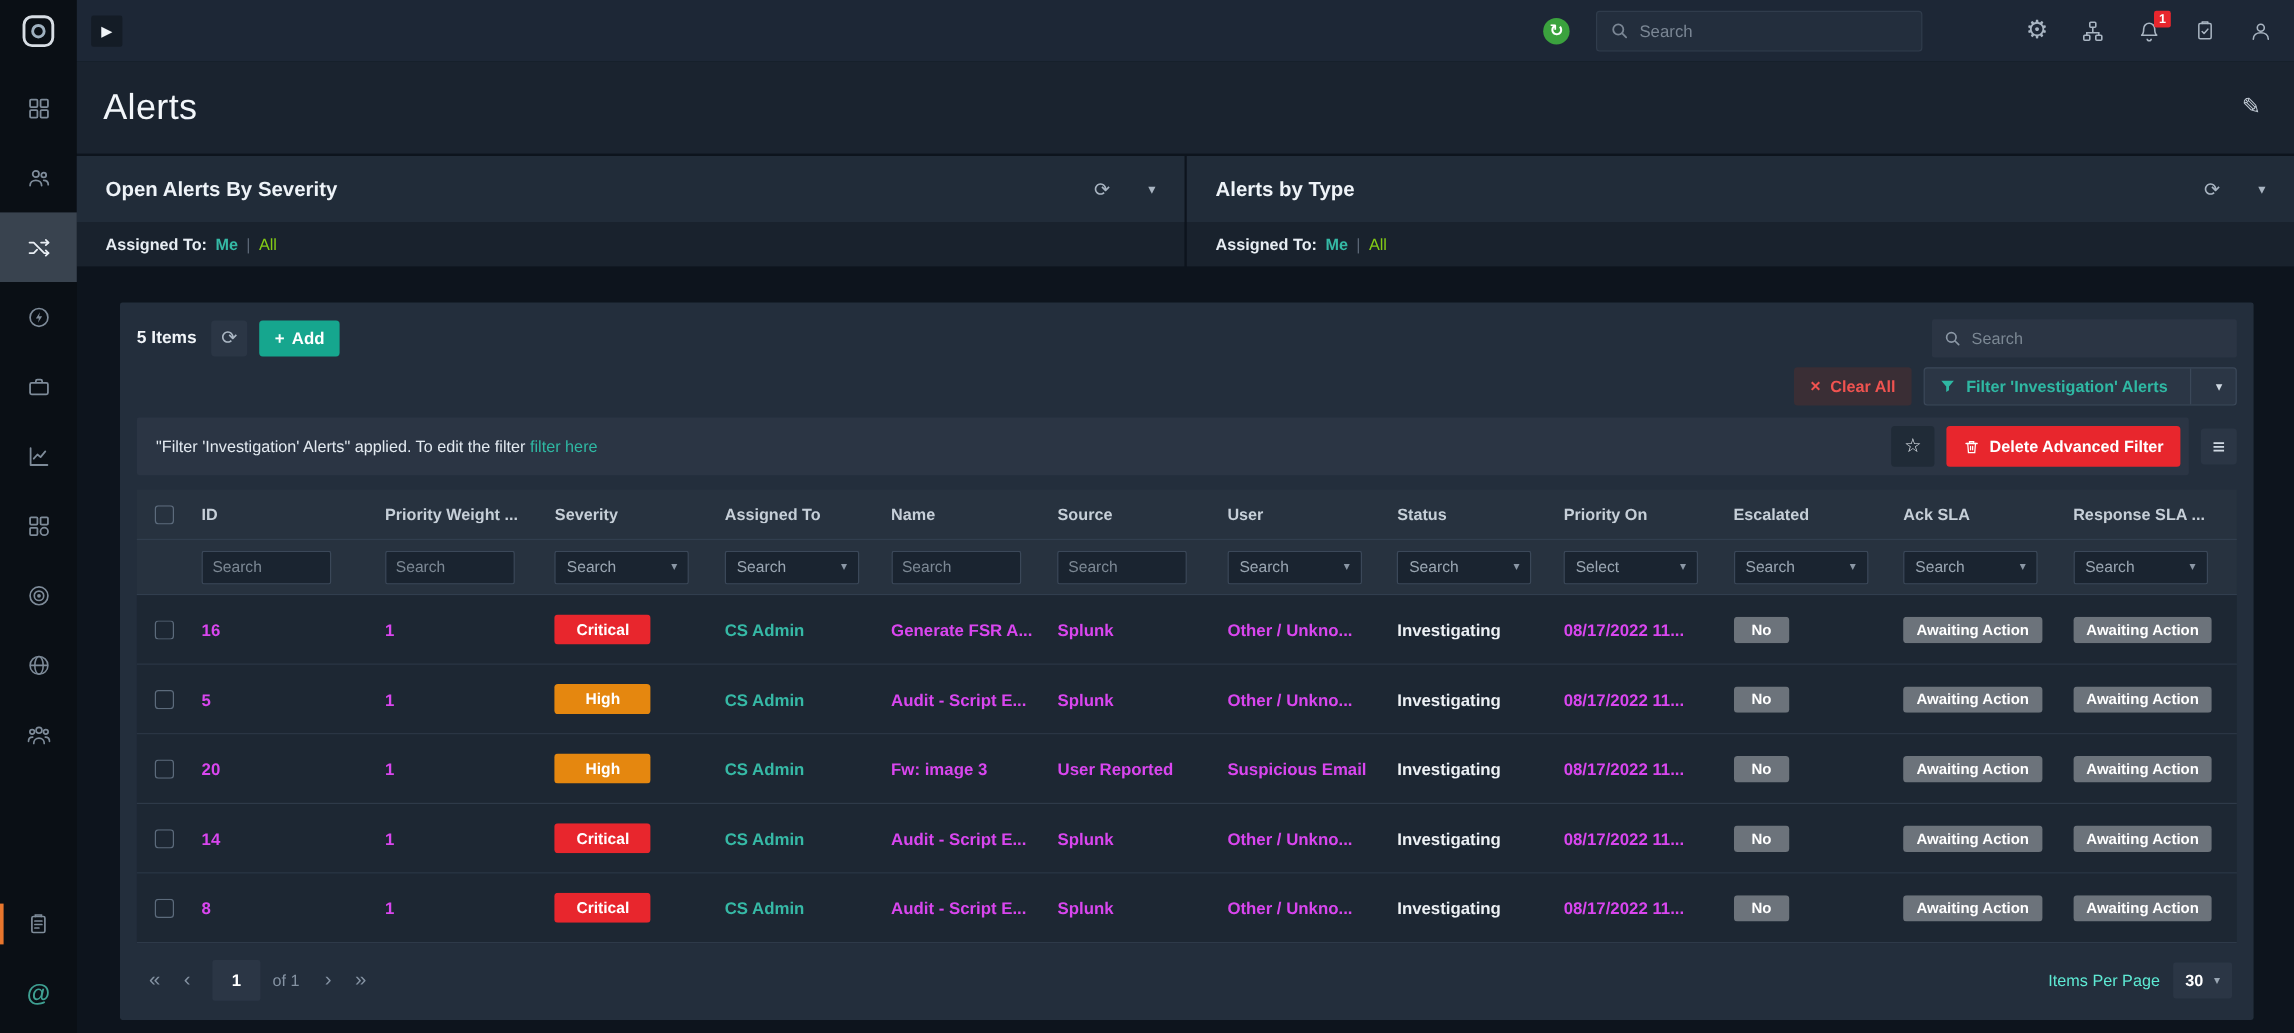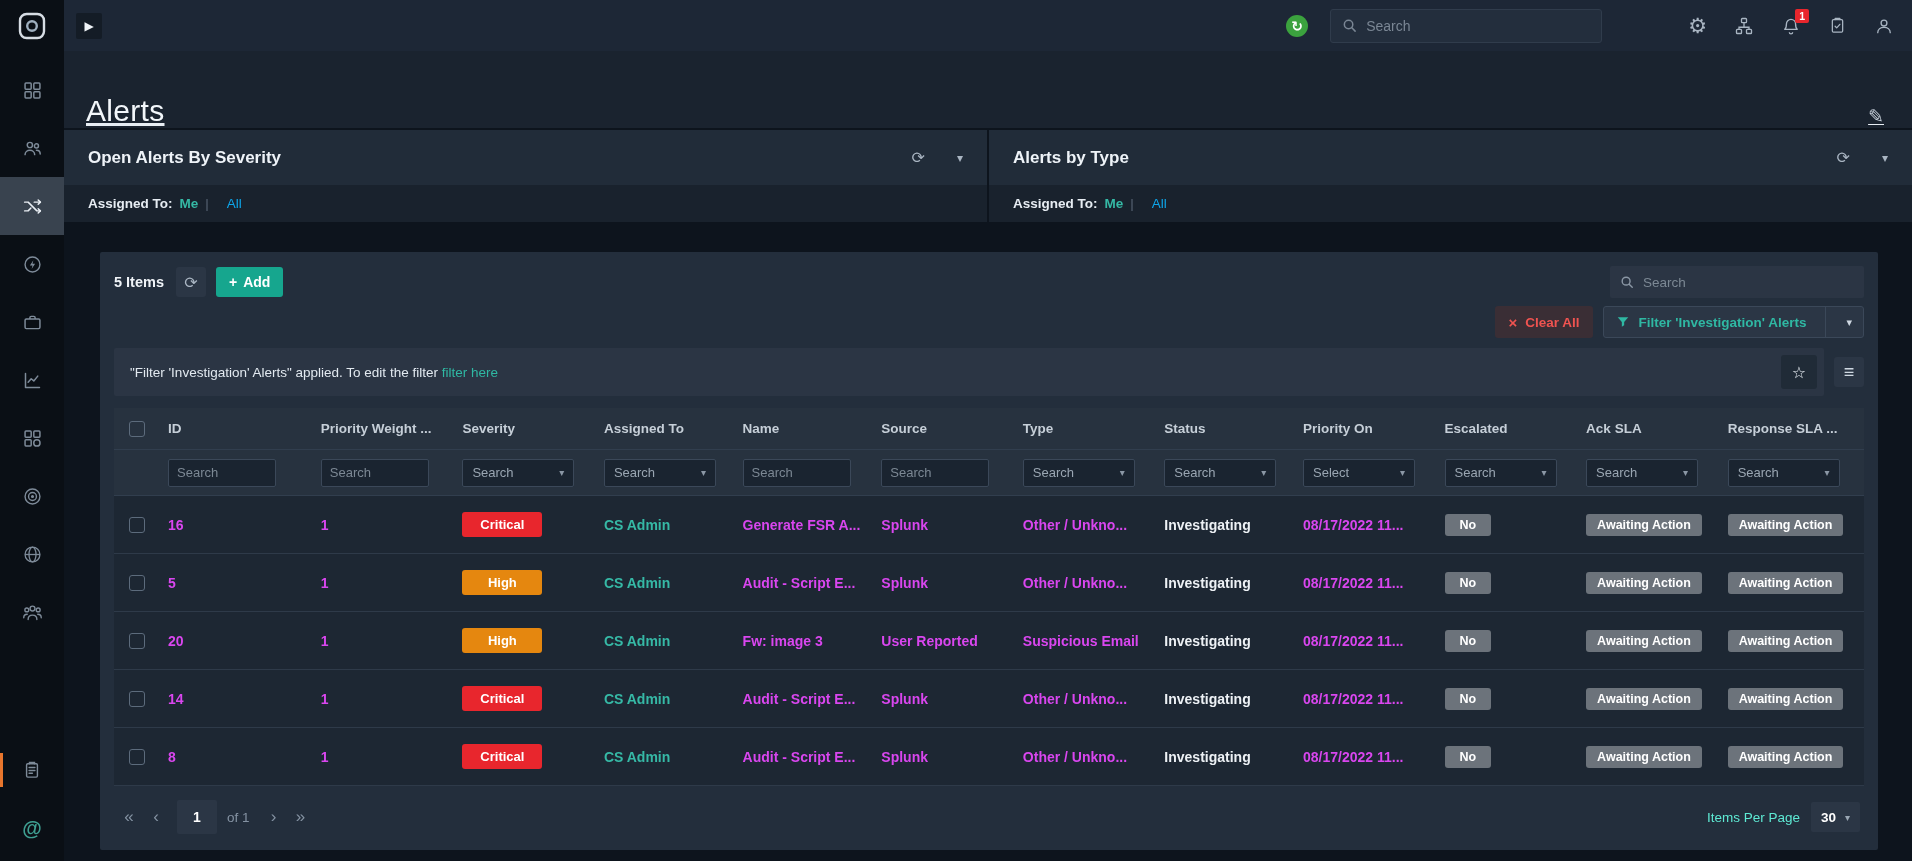--- a/index.html
+++ b/index.html
@@ -33,37 +33,37 @@
   .sync-circle { width: 22px; height: 22px; border-radius: 50%; background: #3ba23e; color: #fff; display: flex; align-items: center; justify-content: center; font-size: 14px; font-weight: 700; margin-right: 22px; }
   .topbar-search { width: 272px; height: 34px; background: #232e3d; border: 1px solid #303c4c; border-radius: 3px; display: flex; align-items: center; gap: 9px; padding: 0 11px; margin-right: 86px; color: #7a8694; }
   .topbar-search input { flex: 1; background: transparent; border: none; outline: none; color: #cfd8e2; font-size: 14px; font-family: inherit; }
   .topbar-search input::placeholder { color: #7a8694; }
   .tb-icons { display: flex; align-items: center; gap: 27px; color: #a9b5c2; }
   .tb-icon { position: relative; display: flex; align-items: center; justify-content: center; }
   .gear-glyph { font-size: 21px; line-height: 1; }
   .bell-badge { position: absolute; top: -7px; right: -8px; background: #e8262d; color: #fff; font-size: 10.5px; font-weight: 700; padding: 1px 4px; border-radius: 2px; }
 
   
-  .title-bar { height: 77px; background: #1a232f; display: flex; align-items: flex-end; padding: 0 28px 0 22px; flex-shrink: 0; text-decoration: underline; }
+  .title-bar { height: 77px; background: #1a232f; display: flex; align-items: center; padding: 0 28px 0 22px; flex-shrink: 0; }
   .page-title { font-size: 30px; font-weight: 400; color: #f2f6fa; letter-spacing: .3px; }
   .pencil-btn { margin-left: auto; color: #c3ccd6; font-size: 19px; }
 
   
   .widgets { display: flex; gap: 2px; margin-top: 2px; flex-shrink: 0; }
   .widget { flex: 1; background: #19222d; }
   .widget-head { height: 55px; display: flex; align-items: center; padding: 16px 24px; background: #212c39; }
   .widget-title { font-size: 17px; font-weight: 700; color: #eef3f8; }
   .widget-icons { margin-left: auto; display: flex; align-items: center; gap: 32px; color: #a9b5c2; }
   .w-refresh { font-size: 16px; }
   .w-caret { font-size: 12px; }
   .widget-sub { height: 37px; display: flex; align-items: center; padding: 0 24px; gap: 7px; font-size: 13.5px; }
   .assigned-label { font-weight: 700; color: #e7edf3; }
   .me-link { color: #35b9a5; font-weight: 600; }
   .pipe { color: #5a6675; }
-  .all-link { color: #0ea5e9; margin-left: 11px; }
+  .all-link { color: #84cc16; }
 
   
   .grid-wrap { margin: 30px 34px 0 36px; background: #232e3c; padding: 14px 14px 8px; border-radius: 2px; }
 
   .toolbar { display: flex; align-items: center; gap: 10px; }
   .items-count { font-size: 14.5px; font-weight: 700; color: #f0f4f8; margin-right: 2px; }
   .icon-btn { width: 30px; height: 30px; background: #2b3645; border-radius: 3px; display: flex; align-items: center; justify-content: center; color: #aab6c3; font-size: 16px; }
   .add-btn { height: 30px; background: #16a68e; color: #fff; border-radius: 3px; padding: 0 13px; display: flex; align-items: center; gap: 6px; font-size: 14px; font-weight: 600; border: none; font-family: inherit; }
   .toolbar-search { margin-left: auto; width: 254px; height: 32px; background: #2b3544; border-radius: 2px; display: flex; align-items: center; gap: 9px; padding: 0 10px; color: #8b97a5; }
   .toolbar-search input { flex: 1; background: transparent; border: none; outline: none; color: #cfd8e2; font-size: 13.5px; font-family: inherit; }
@@ -382,39 +382,50 @@
 
       <div class="notice-row" data-interactable="false">
         <div class="notice-bar" data-interactable="false">
           <span class="notice-text" data-interactable="false">
             <span data-interactable="false">"Filter 'Investigation' Alerts" applied. To edit the filter</span>
             <span class="notice-link" data-interactable="true">filter here</span>
           </span>
           <div class="star-btn" data-interactable="true">
               <span data-interactable="false">☆</span>
             </div>
+          <button class="delete-btn" data-interactable="true">
+            <span data-interactable="false">
+                <svg width="14" height="15" viewBox="0 0 24 24" fill="none" stroke="currentColor" stroke-width="1.8" stroke-linecap="round">
+                  <path d="M4 7h16"></path>
+                  <path d="M9 7V4.5h6V7"></path>
+                  <path d="M6.5 7l1 13h9l1-13"></path>
+                  <path d="M10.5 11v5M13.5 11v5"></path>
+                </svg>
+              </span>
+            <span data-interactable="false">Delete Advanced Filter</span>
+          </button>
         </div>
         <div class="menu-btn" data-interactable="true">
             <span data-interactable="false">≡</span>
           </div>
       </div>
 
       <div class="table" data-interactable="false">
 
         <div class="trow head-row" data-interactable="false">
           <div class="cell cb-cell">
               <span class="checkbox" data-interactable="true"></span>
             </div>
           <div class="cell th" data-interactable="true">ID</div>
           <div class="cell th" data-interactable="true">Priority Weight ...</div>
           <div class="cell th" data-interactable="true">Severity</div>
           <div class="cell th" data-interactable="true">Assigned To</div>
           <div class="cell th" data-interactable="true">Name</div>
           <div class="cell th" data-interactable="true">Source</div>
-          <div class="cell th" data-interactable="true">Type</div>
+          <div class="cell th" data-interactable="true">User</div>
           <div class="cell th" data-interactable="true">Status</div>
           <div class="cell th" data-interactable="true">Priority On</div>
           <div class="cell th" data-interactable="true">Escalated</div>
           <div class="cell th" data-interactable="true">Ack SLA</div>
           <div class="cell th" data-interactable="true">Response SLA ...</div>
         </div>
 
         <div class="trow filter-row" data-interactable="false">
           <div class="cell cb-cell" data-interactable="false"></div>
           <div class="cell"><input class="f-input" data-interactable="true" placeholder="Search" style=""></div>

